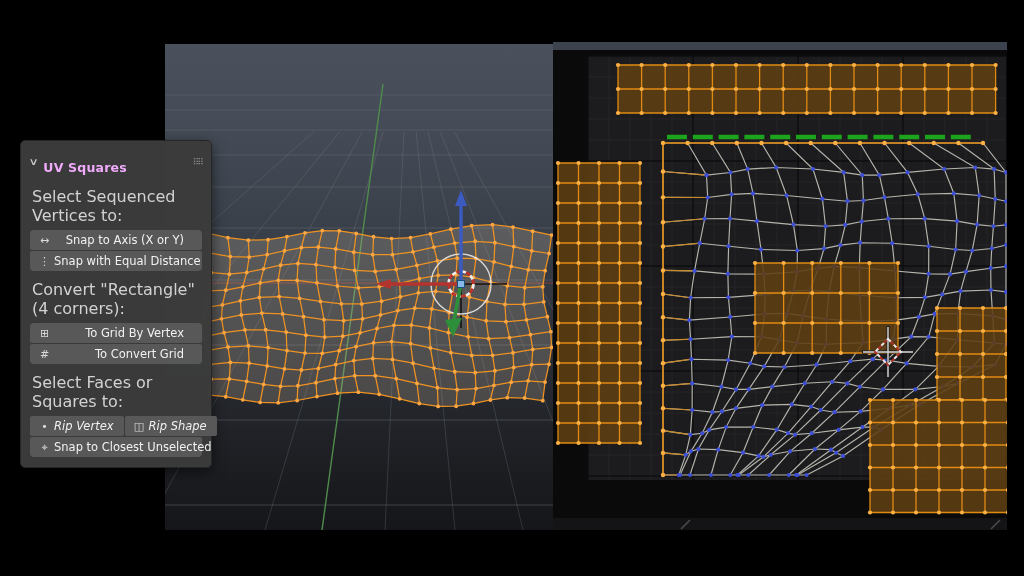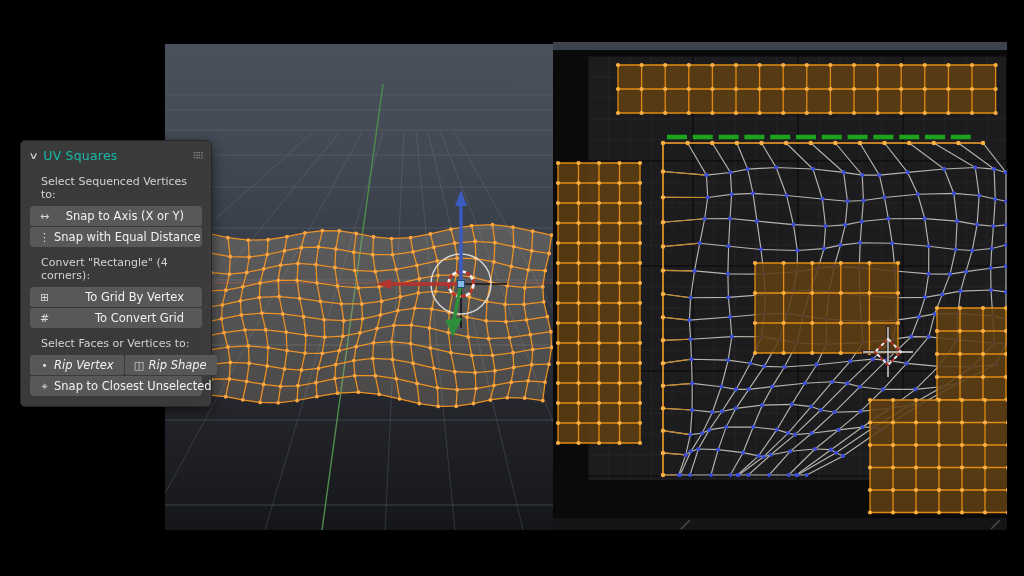--- a/index.html
+++ b/index.html
@@ -8,23 +8,23 @@
   #viewport3d{position:absolute;left:165px;top:44px;width:388px;height:486px;
     background:linear-gradient(180deg,#4a515d 0%,#444b56 18%,#3a404a 38%,#2d3139 60%,#202227 80%,#141619 100%);}
   #uveditor{position:absolute;left:553px;top:42px;width:454px;height:488px;background:#0a0a0b;}
   #viewport3d svg,#uveditor svg{position:absolute;left:0;top:0;}
   
   #panel{position:absolute;left:20px;top:140px;width:192px;box-sizing:border-box;
     background:rgba(59,59,59,0.98);border:1px solid #262626;border-radius:5px;
     box-shadow:0 4px 14px rgba(0,0,0,.55);padding:5px 9px 9px;color:#dedede;z-index:10;}
   .panel-header{display:flex;align-items:center;gap:6px;padding:2px 0 3px;}
   .panel-header .chev{color:#cfcfcf;font-size:10px;transform:scaleX(1.4);}
-  .panel-header .title{font-size:12.5px;color:#14b8a6;font-weight:normal;letter-spacing:.2px;}
+  .panel-header .title{font-size:12.5px;color:#f0abfc;font-weight:bold;letter-spacing:.2px;margin-top:12px;}
   .panel-header .grip{margin-left:auto;color:#8b8b8b;font-size:9px;letter-spacing:-2px;}
-  .sec-label{font-size:11px;color:#d2d2d2;margin:9px 11px 5px;}
+  .sec-label{font-size:16px;color:#d2d2d2;margin:9px 2px 5px;}
   .btn{display:flex;align-items:center;height:20px;background:#585858;border-radius:2px;
     margin-bottom:1px;font-size:11.5px;color:#f1f1f1;padding:0 6px;}
   .btn .ic{width:17px;text-align:center;margin-right:1px;color:#dadada;font-size:11px;flex:none;}
   .btn .lbl{flex:1;text-align:right;padding-right:12px;white-space:nowrap;}
   .btn-group .btn:first-child{border-radius:4px 4px 2px 2px;}
   .btn-group .btn:last-child{border-radius:2px 2px 4px 4px;}
   .btn-row{display:flex;gap:1px;margin-bottom:1px;}
   .btn-row .btn{flex:1;margin-bottom:0;}
   .btn-row .btn .lbl{padding-right:4px;font-style:italic;}
 </style>
@@ -816,21 +816,21 @@
     <div class="btn">
       <span class="ic">⊞</span>
       <span class="lbl">To Grid By Vertex</span>
     </div>
     <div class="btn">
       <span class="ic">#</span>
       <span class="lbl">To Convert Grid</span>
     </div>
   </div>
 
-  <div class="sec-label">Select Faces or Vertices to:</div>
+  <div class="sec-label">Select Faces or Squares to:</div>
   <div class="btn-row">
     <div class="btn">
       <span class="ic">•</span>
       <span class="lbl">Rip Vertex</span>
     </div>
     <div class="btn">
       <span class="ic">◫</span>
       <span class="lbl">Rip Shape</span>
     </div>
   </div>

